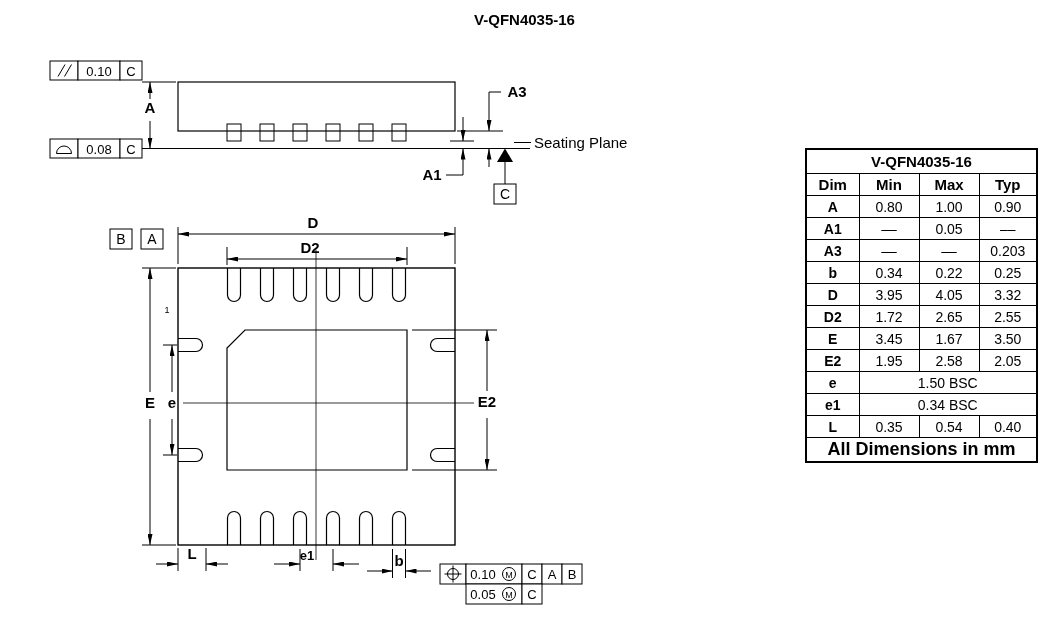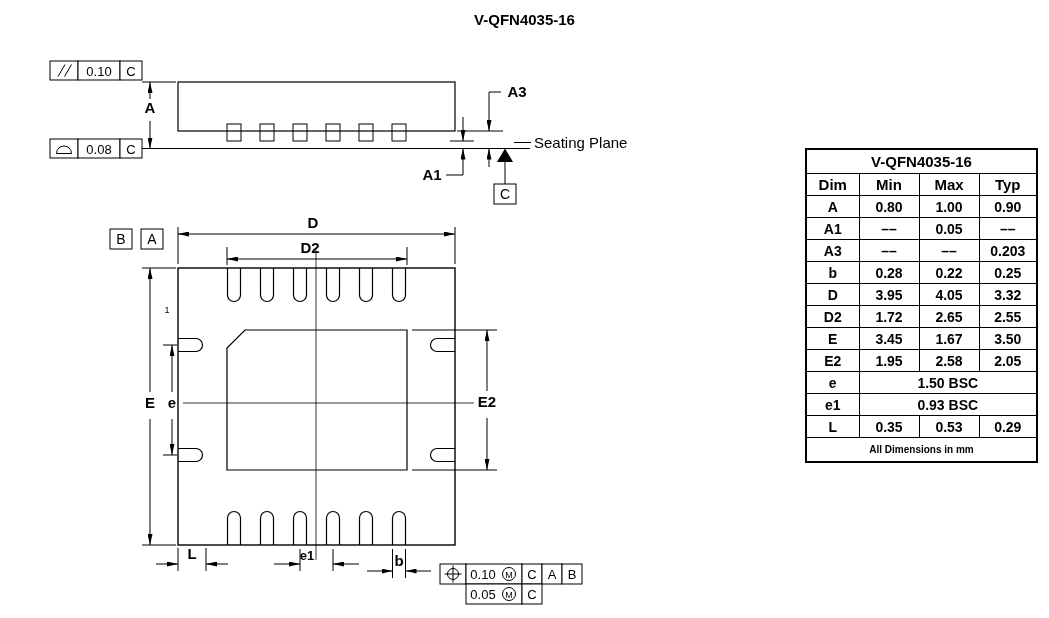--- a/index.html
+++ b/index.html
@@ -26,26 +26,26 @@
   svg .dtm   { font-size:14px; text-anchor:middle; }
   svg .note  { font-size:15px; text-anchor:start; }
   svg .tiny  { font-size:9px;  text-anchor:middle; }
   .dim-table {
     position:absolute; left:805px; top:148px; width:231px;
     border-collapse:collapse; table-layout:fixed;
     background:#fff; border:2px solid #000;
   }
   .dim-table td, .dim-table th {
     border:1px solid #000; text-align:center;
-    font-size:14px; height:21px; padding:0 2px;font-weight:bold;
+    font-size:14px; height:21px; padding:0 2px;
   }
   .dim-table th { font-weight:bold; font-size:15px;margin-left:35px; }
   .dim-table td.dim { font-weight:bold; }
   .dim-table .title-cell  { font-weight:bold; font-size:15px; height:23px; }
-  .dim-table .footer-cell { font-weight:bold; font-size:10px; height:23px; }
+  .dim-table .footer-cell { font-weight:bold; font-size:18px; height:23px; }
 </style>
 </head>
 <body>
 
 <div class="page-title">V-QFN4035-16</div>
 
 <svg class="drawing" width="790" height="618" viewBox="0 0 790 618" xmlns="http://www.w3.org/2000/svg">
   <defs>
     <marker id="arr" viewBox="0 0 11 5" markerWidth="11" markerHeight="5" refX="11" refY="2.5" orient="auto-start-reverse" markerUnits="userSpaceOnUse">
       <path d="M0,0 L11,2.5 L0,5 Z" fill="#000"></path>
@@ -286,21 +286,21 @@
         <td>––</td>
       </tr>
       <tr>
         <td class="dim">A3</td>
         <td>––</td>
         <td>––</td>
         <td>0.203</td>
       </tr>
       <tr>
         <td class="dim">b</td>
-        <td>0.28</td>
+        <td>0.34</td>
         <td>0.22</td>
         <td>0.25</td>
       </tr>
       <tr>
         <td class="dim">D</td>
         <td>3.95</td>
         <td>4.05</td>
         <td>3.32</td>
       </tr>
       <tr>
@@ -320,27 +320,27 @@
         <td>1.95</td>
         <td>2.58</td>
         <td>2.05</td>
       </tr>
       <tr>
         <td class="dim">e</td>
         <td colspan="3">1.50 BSC</td>
       </tr>
       <tr>
         <td class="dim">e1</td>
-        <td colspan="3">0.93 BSC</td>
+        <td colspan="3">0.34 BSC</td>
       </tr>
       <tr>
         <td class="dim">L</td>
         <td>0.35</td>
-        <td>0.53</td>
-        <td>0.29</td>
+        <td>0.54</td>
+        <td>0.40</td>
       </tr>
     </tbody>
   <tfoot>
     <tr>
       <td class="footer-cell" colspan="4">All Dimensions in mm</td>
     </tr>
   </tfoot>
 </table>
 
 </body></html>

